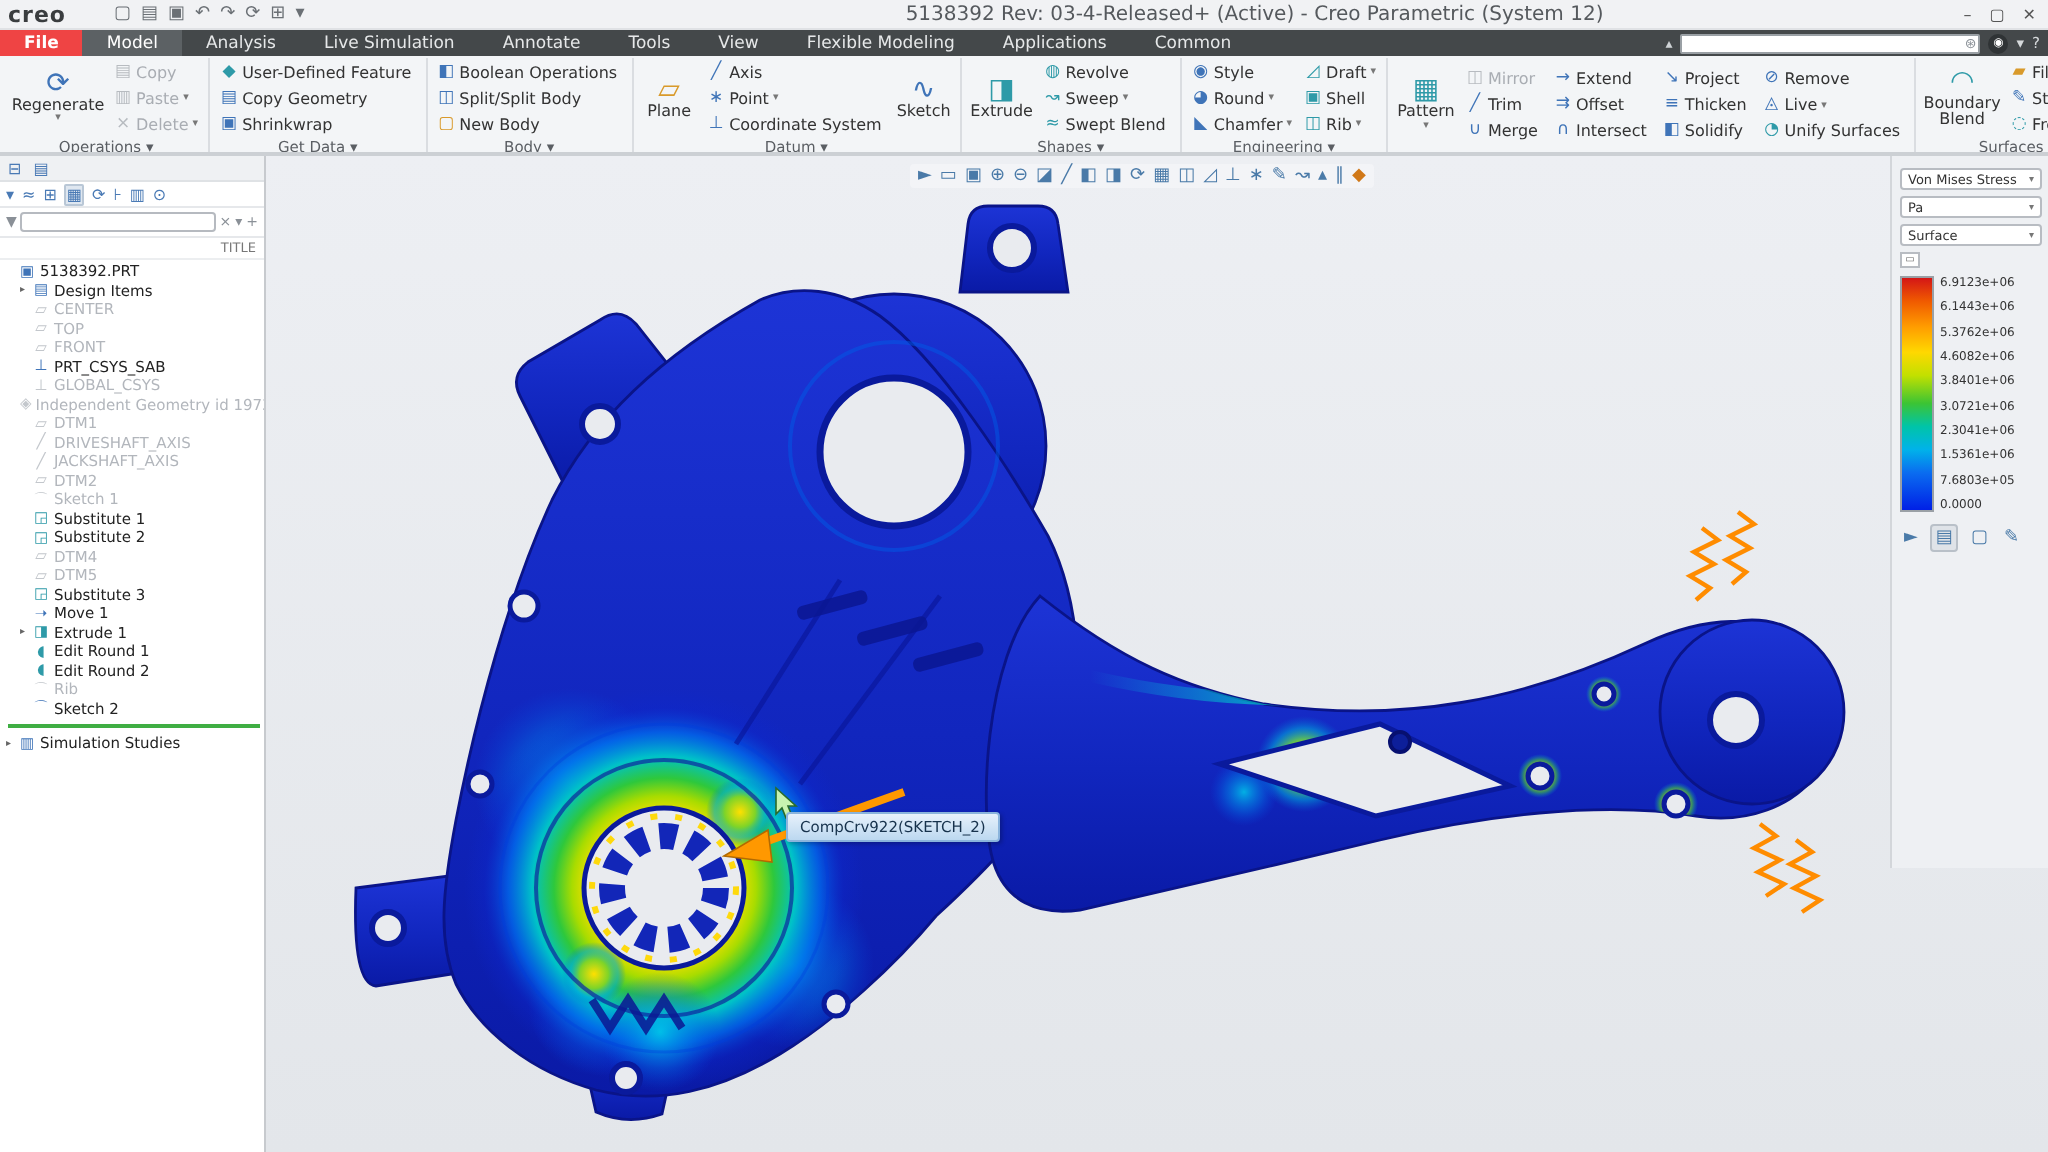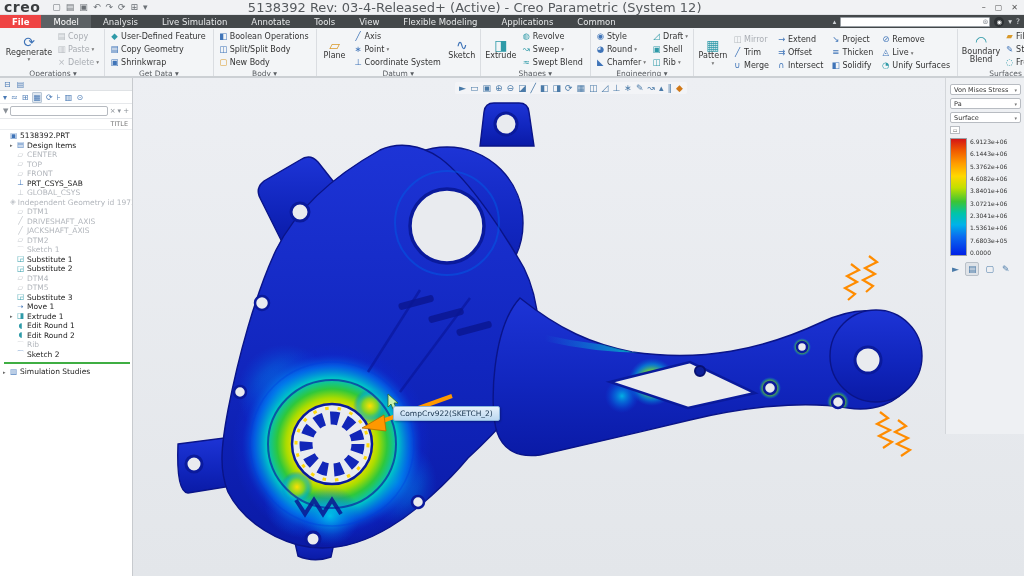--- a/index.html
+++ b/index.html
@@ -1,24 +1,24 @@
 <!DOCTYPE html>
 <html><head>
 <meta charset="utf-8">
 <style>
   *{box-sizing:border-box;margin:0;padding:0;font-family:"DejaVu Sans","Liberation Sans",sans-serif}
   html,body{width:1024px;height:576px;overflow:hidden;background:#e9ebef}
   #app{position:relative;width:1024px;height:576px}
 
   
   .titlebar{height:15px;background:#f1f2f4;display:flex;align-items:center;padding:0 4px;font-size:8px;color:#444;border-bottom:1px solid #e0e2e5}
-  .brand{font-weight:bold;font-size:14px;color:#3a3d3f;margin-right:12px;letter-spacing:.5px}
+  .brand{font-weight:bold;font-size:11px;color:#3a3d3f;margin-right:24px;letter-spacing:.5px}
   .qa{display:flex;gap:5px;align-items:center;color:#6b7075;font-size:9px}
   .qa span{cursor:default}
-  .tb-title{flex:1;text-align:center;padding-right:180px;color:#55595d;font-size:13px;white-space:nowrap;overflow:hidden}
+  .tb-title{flex:1;text-align:right;padding-right:180px;color:#55595d;font-size:10px;white-space:nowrap;overflow:hidden}
   .winctl{display:flex;gap:9px;font-size:8px;color:#555;margin-right:2px}
 
   
   .tabbar{height:13px;background:#44484a;display:flex;align-items:stretch;font-size:8.5px;color:#e6e8e9}
   .tab{padding:0 12px;display:flex;align-items:center;white-space:nowrap;cursor:pointer}
   .tab.file{background:#ef4444;color:#fff;font-weight:bold}
   .tab.active{background:#5c6164;color:#fff}
   .tabbar-right{margin-left:auto;display:flex;align-items:center;gap:4px;padding-right:4px}
   .collapse-caret{color:#cfd3d6;font-size:7px}
   .cmdsearch{width:150px;height:10px;background:#fff;border:1px solid #9aa0a5;border-radius:1px;font-size:7px;padding:0 10px 0 3px;color:#333}

